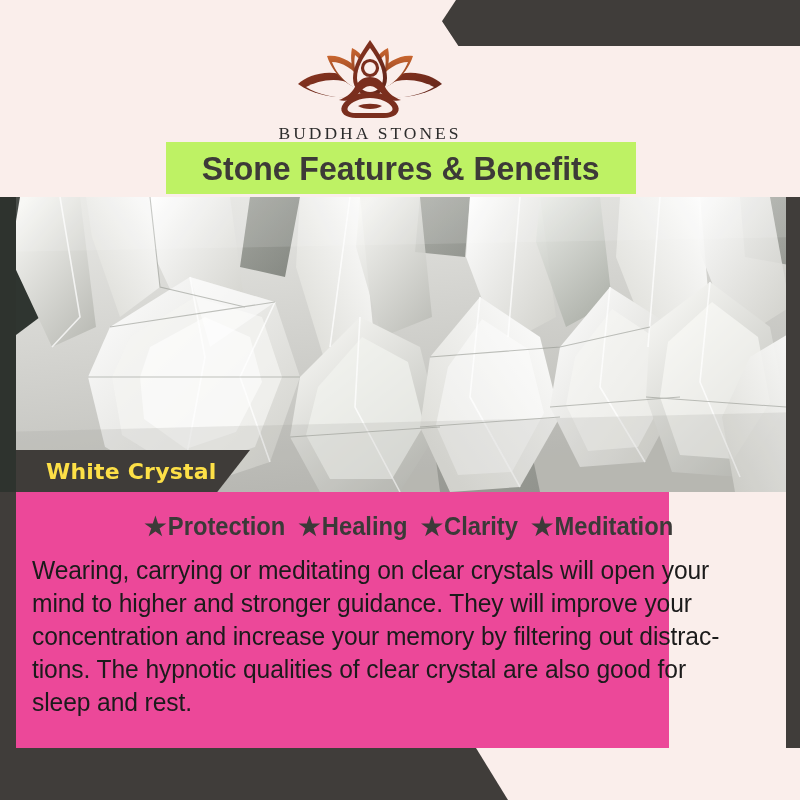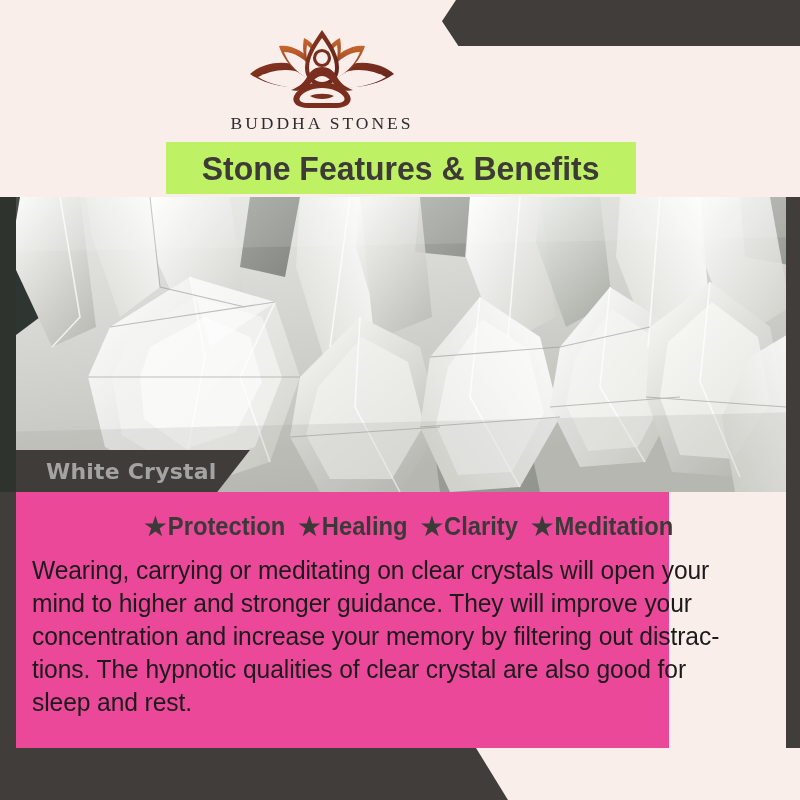--- a/index.html
+++ b/index.html
@@ -53,23 +53,24 @@
     position: absolute;
     top: 0; left: 0;
     width: 800px;
     height: 197px;
     background: #faeeeb;
     z-index: 5;
     clip-path: polygon(0 0, 53.5% 0, 57.3% 46px, 100% 46px, 100% 100%, 0 100%);
   }
   .logo-wrap {
     position: absolute;
-    top: 24px; left: 0;
+    top: 34px; left: 0;
     width: 644px;
     text-align: center;
+    padding-left: 48px;
   }
   .logo-mark { display: block; margin: 0 auto; }
   .logo-text {
     margin-top: 3px;
     font-family: "Liberation Serif", serif;
     font-size: 17.5px;
     letter-spacing: 3.0px;
     color: #2c2c2c;
     text-align: center;
     font-weight: 400;
@@ -128,21 +129,21 @@
     width: 234px;
     height: 42px;
     background: #3f3c39;
     clip-path: polygon(0 0, 100% 0, 86% 100%, 0 100%);
     z-index: 8;
     display: flex;
     align-items: center;
   }
   .caption-text {
     margin-left: 30px;
-    color: #a3a3a3;
+    color: #fde047;
     font-family: "DejaVu Sans", sans-serif;
     font-weight: bold;
     font-size: 22px;
     letter-spacing: 0.2px;
     white-space: nowrap;
   }
 
   
   .body-card {
     position: absolute;

